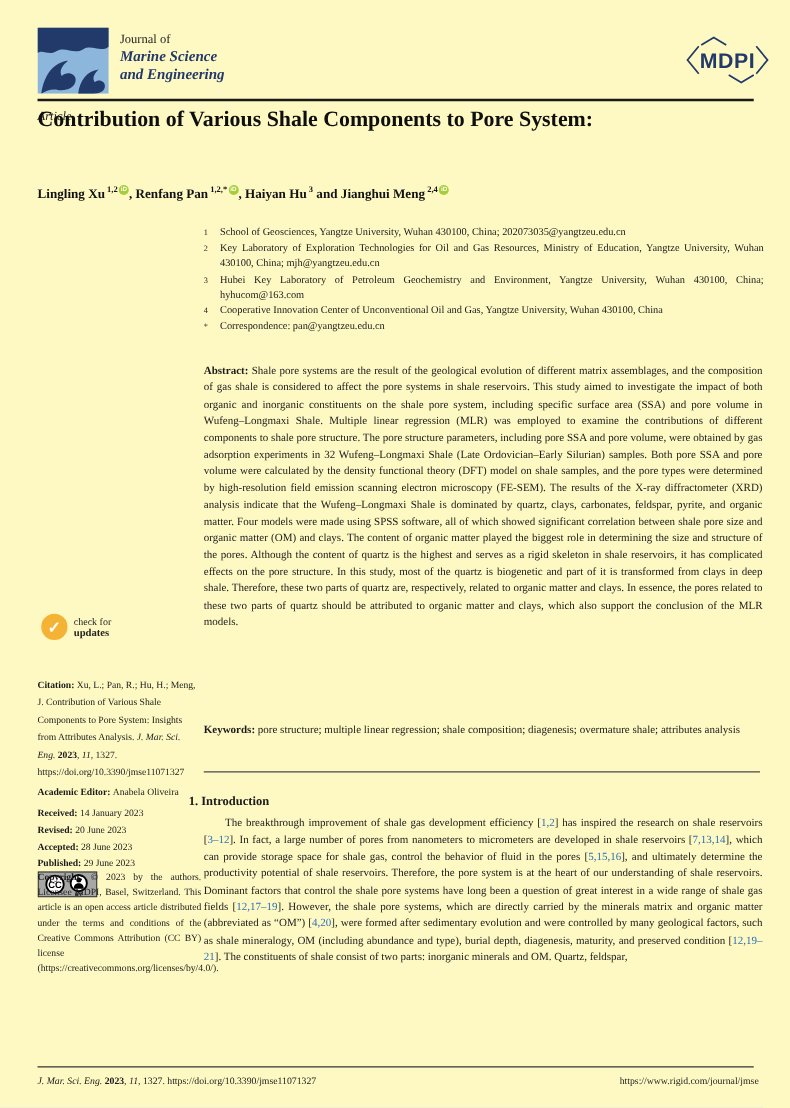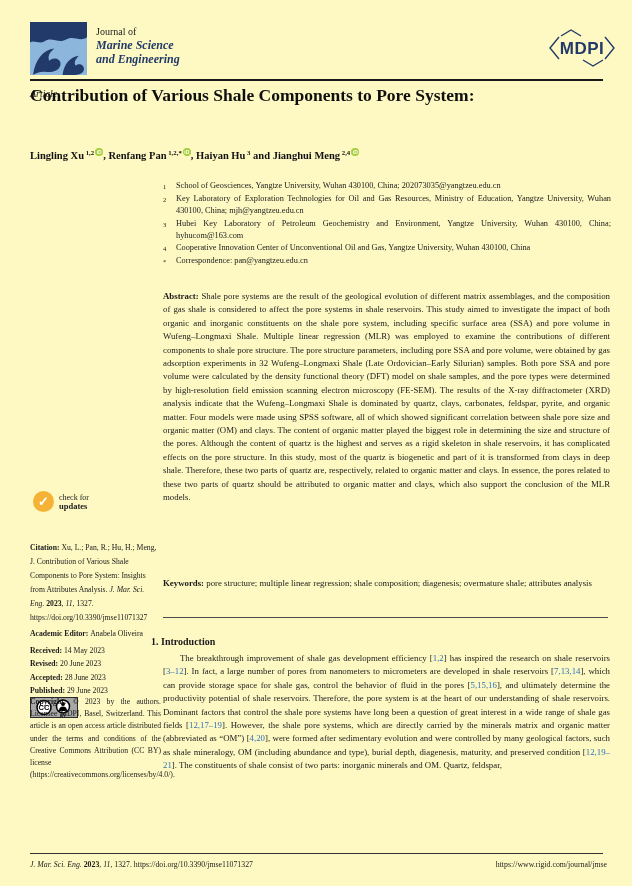--- a/index.html
+++ b/index.html
@@ -134,21 +134,21 @@
     <div class="check-text">
       <div>check for</div>
       <div class="bold">updates</div>
     </div>
   </div>
 
   <p class="side-text citation"><span class="rt-b">Citation: </span><span>Xu, L.; Pan, R.; Hu, H.; Meng, J. Contribution of Various Shale Components to Pore System: Insights from Attributes Analysis. </span><span class="rt-i">J. Mar. Sci. Eng. </span><span class="rt-b">2023</span><span>, </span><span class="rt-i">11</span><span>, 1327. https://doi.org/10.3390/jmse11071327</span></p>
   <p class="side-text academic-editor"><span class="rt-b">Academic Editor: </span><span>Anabela Oliveira</span></p>
 
   <div class="dates">
-    <div><span class="rt-b">Received:</span><span> 14 May 2023</span></div>
+    <div><span class="rt-b">Received:</span><span> 14 January 2023</span></div>
     <div><span class="rt-b">Revised:</span><span> 20 June 2023</span></div>
     <div><span class="rt-b">Accepted:</span><span> 28 June 2023</span></div>
     <div><span class="rt-b">Published:</span><span> 29 June 2023</span></div>
   </div>
 
   <div class="cc-badge">
     <svg width="48" height="21" viewBox="0 0 48 21">
       <rect x="0.5" y="0.5" width="47" height="20" fill="var(--cc-gray)" stroke="#2a2a2a"></rect>
       <circle cx="14" cy="10.5" r="7" fill="#ffffff" stroke="#000000" stroke-width="1.5"></circle>
       <text x="14" y="13.3" font-size="7.5" font-weight="bold" text-anchor="middle" font-family="Liberation Sans, sans-serif">CC</text>

